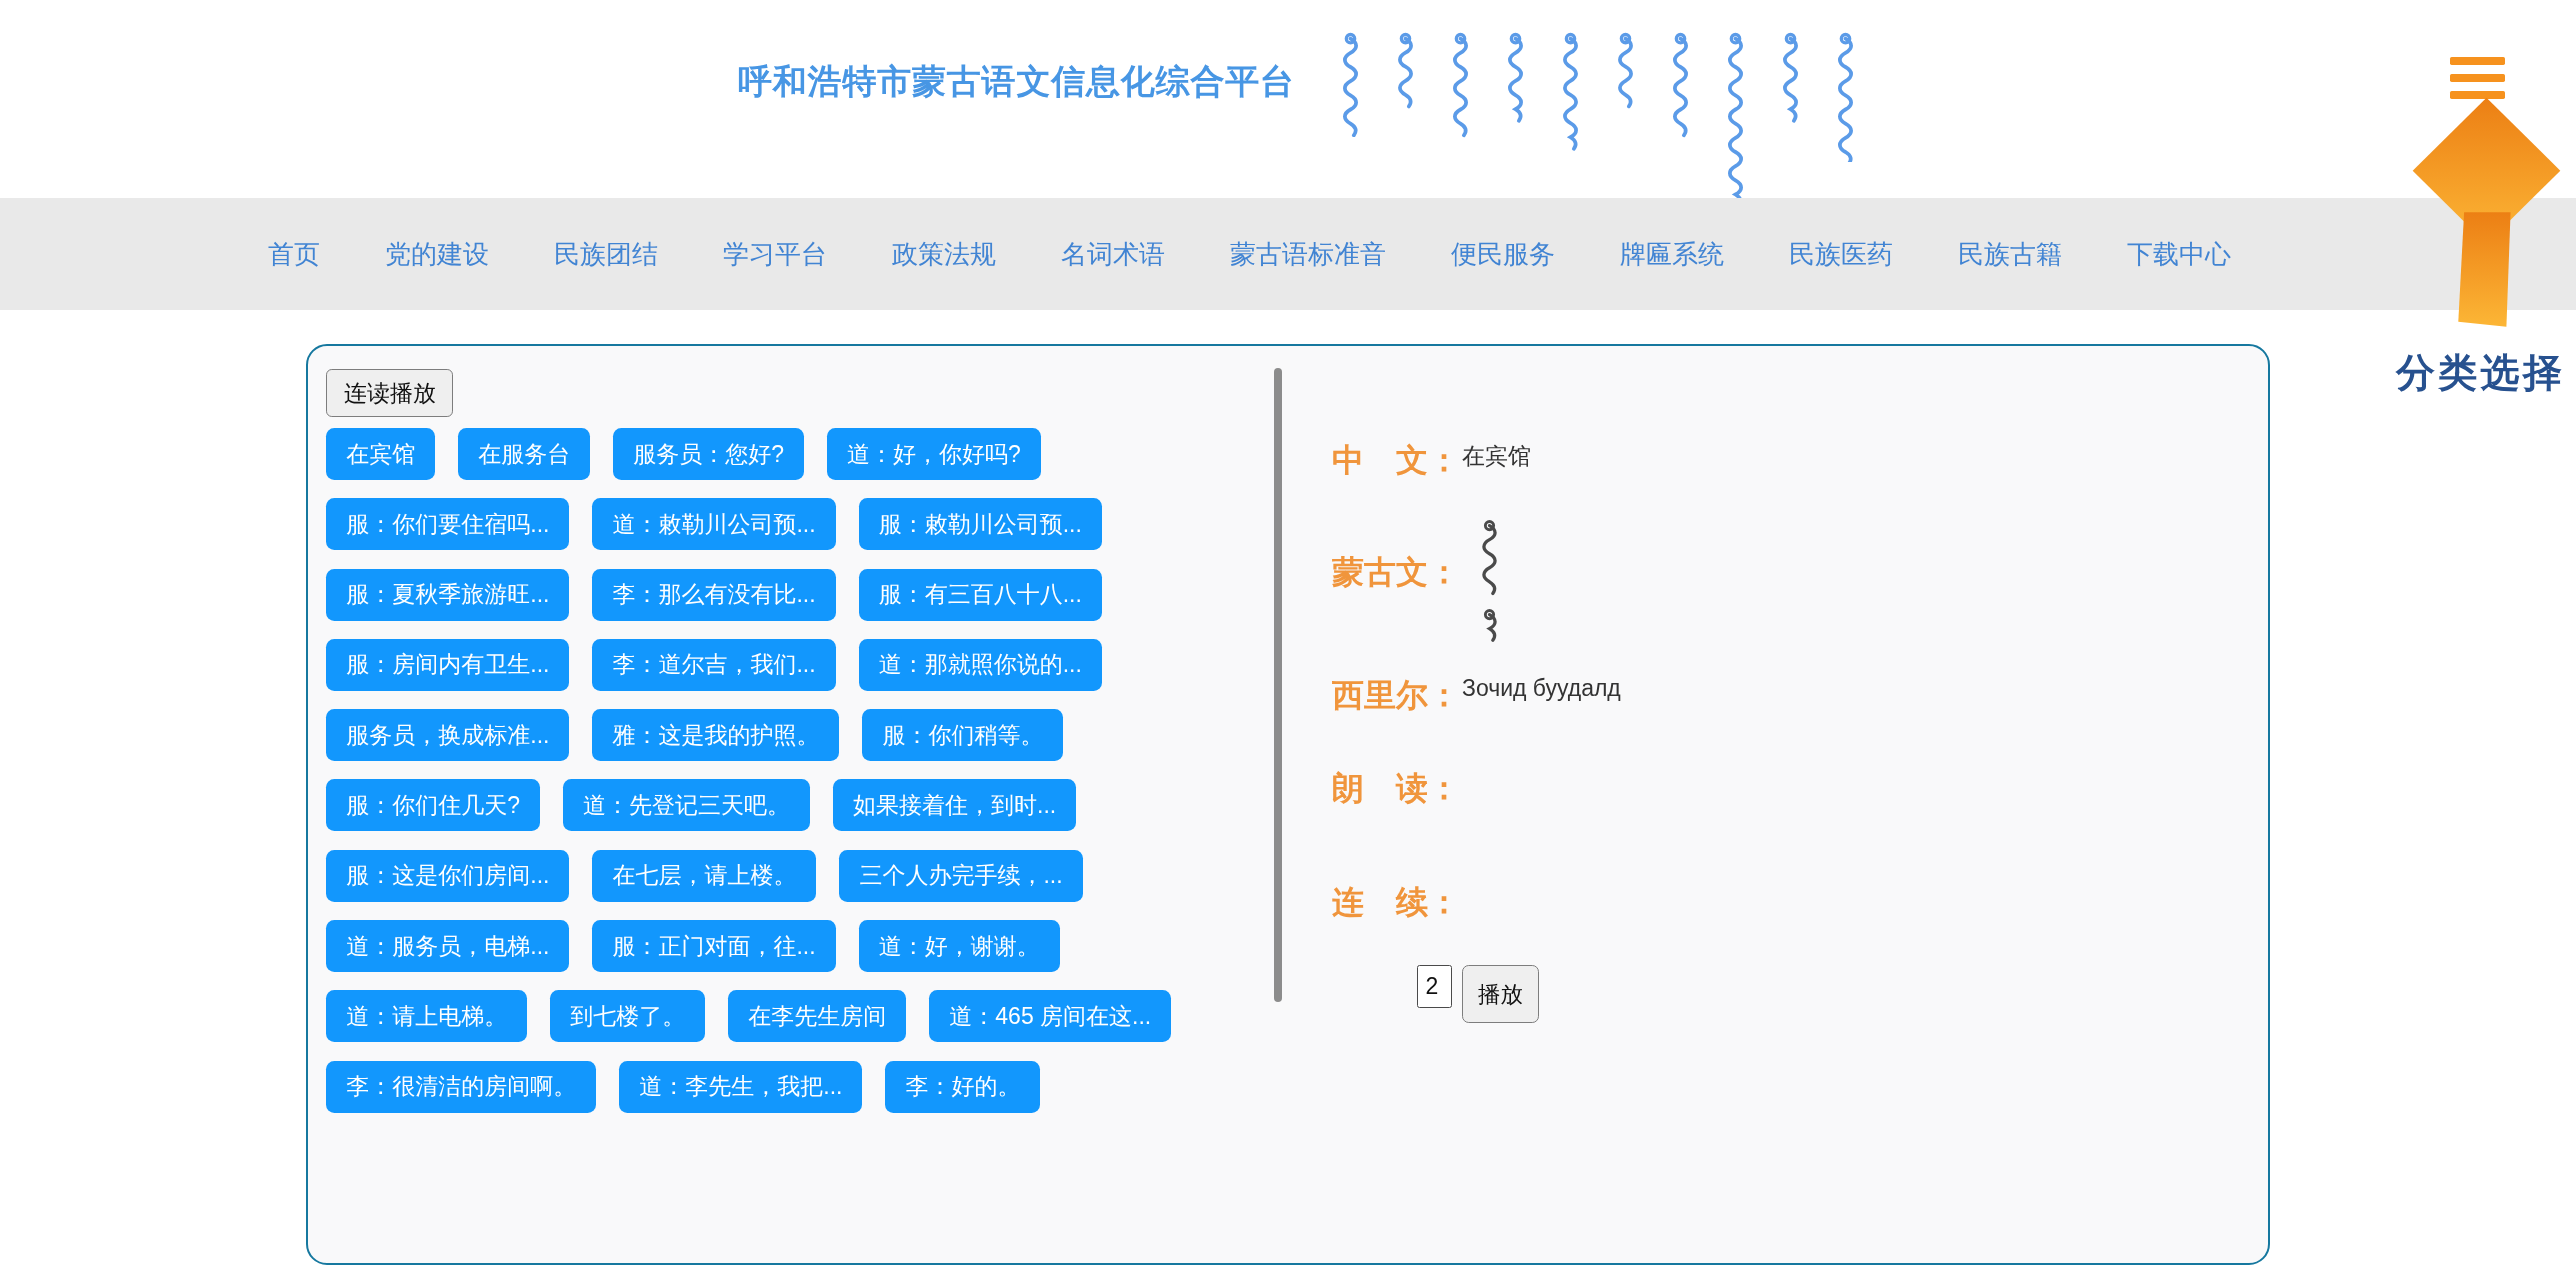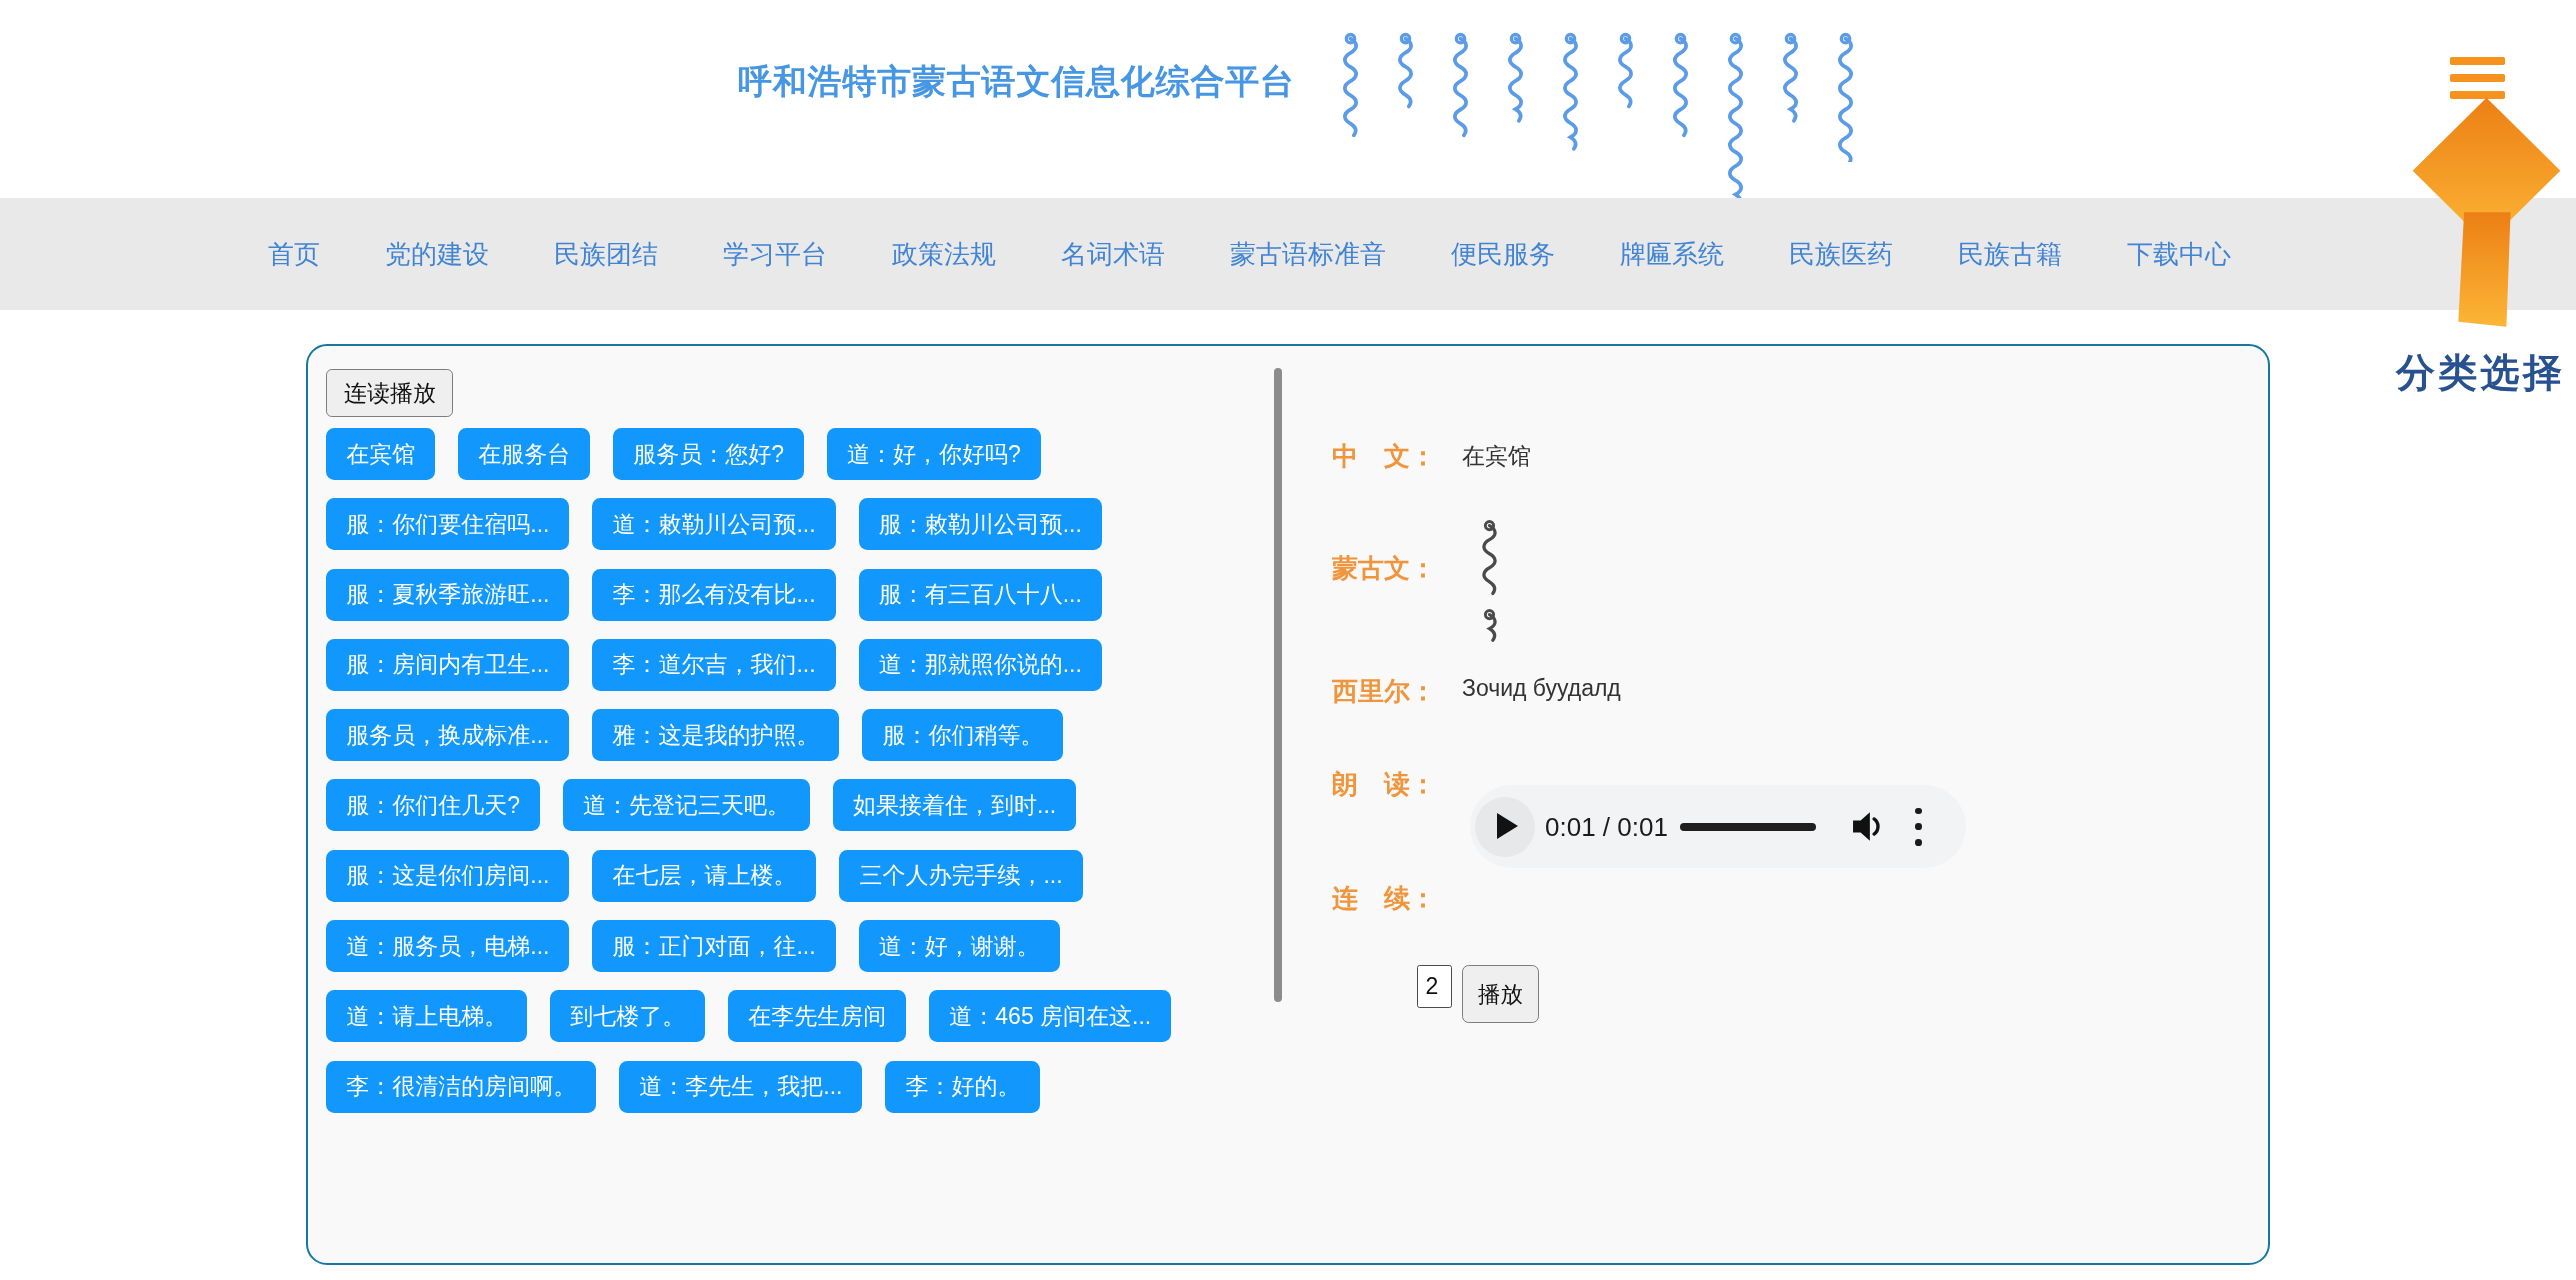--- a/index.html
+++ b/index.html
@@ -38,21 +38,21 @@
   .phrase-rows { position:absolute; left:18.3px; top:82px; }
   .phrase-row { display:flex; gap:23px; height:52px; margin-bottom:18.3px; }
   .phrase-btn { background:#1297fd; color:#ffffff; border:none; border-radius:8.3px;
     font-size:23px; padding:0 20px; display:flex; align-items:center; white-space:nowrap;
     cursor:pointer; font-family:inherit; }
 
   .v-divider { position:absolute; left:966px; top:21.6px; width:7.5px; height:634px;
     background:#8c8c8c; border-radius:4.2px; }
 
   
-  .field-label { position:absolute; left:1024px; font-size:26px; font-weight:bold;
+  .field-label { position:absolute; left:1024px; font-size:32px; font-weight:bold;
     color:#f0953c; white-space:pre; }
   .field-value { position:absolute; left:1154px; font-size:23px; color:#333333; white-space:nowrap; }
 
   .mongol-value { position:absolute; left:1169px; top:173px; display:flex; flex-direction:column;
     align-items:flex-start; gap:8.3px; }
 
   
   .audio-player { position:absolute; left:1162px; top:439px; width:496px; height:83px;
     background:#f1f3f4; border-radius:42px; }
   .ap-halo { position:absolute; left:5px; top:11.6px; width:60px; height:60px; border-radius:50%;
@@ -235,36 +235,18 @@
         <circle cx="15" cy="8" r="5" fill="none" stroke="#4a4a4a" stroke-width="3.5"></circle>
         <path d="M15 8 c9 5 9 12 0 17 q10 6 4 14" fill="none" stroke="#4a4a4a" stroke-width="4" stroke-linecap="round"></path>
       </svg>
     </div>
 
   <div class="field-label" style="top:328px;">西里尔：</div>
   <div class="field-value" style="top:329px;">Зочид буудалд</div>
 
   <div class="field-label" style="top:421px;">朗　读：</div>
 
-  <div class="audio-player">
-    <div class="ap-halo">
-        <div class="ap-play"></div>
-      </div>
-    <div class="ap-time">0:01 / 0:01</div>
-    <div class="ap-bar"></div>
-    <div class="ap-volume">
-      <svg width="37" height="37" viewBox="0 0 44 44">
-        <polygon points="6,15 15,15 26,5 26,39 15,29 6,29" fill="#111"></polygon>
-        <path d="M31,13 a11,11 0 0 1 0,18" fill="none" stroke="#111" stroke-width="4" stroke-linecap="round"></path>
-      </svg>
-    </div>
-    <div class="ap-kebab">
-        <i></i>
-        <i></i>
-        <i></i>
-      </div>
-  </div>
 
   <div class="field-label" style="top:535px;">连　续：</div>
   <input class="count-input" value="2" style="">
   <button class="cont-play-btn">播放</button>
 </div>
 
 
 </body></html>

